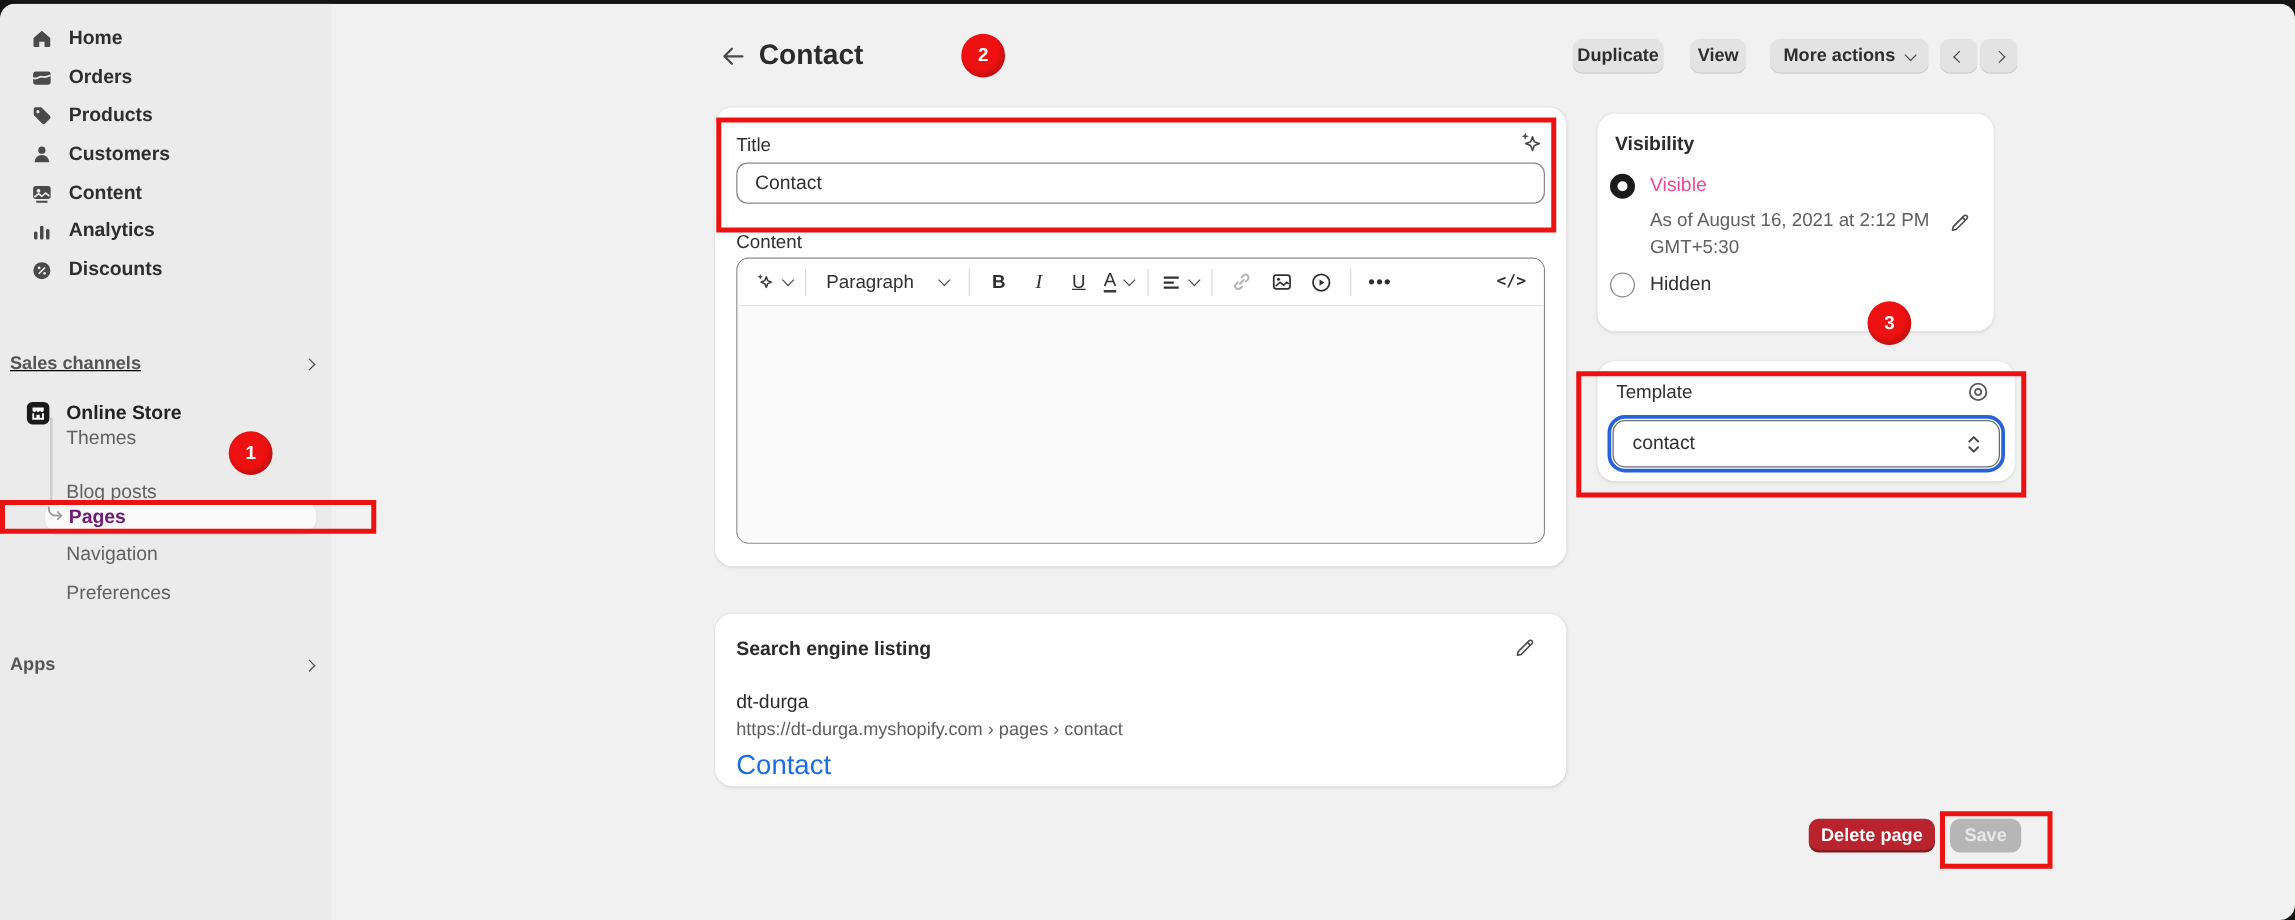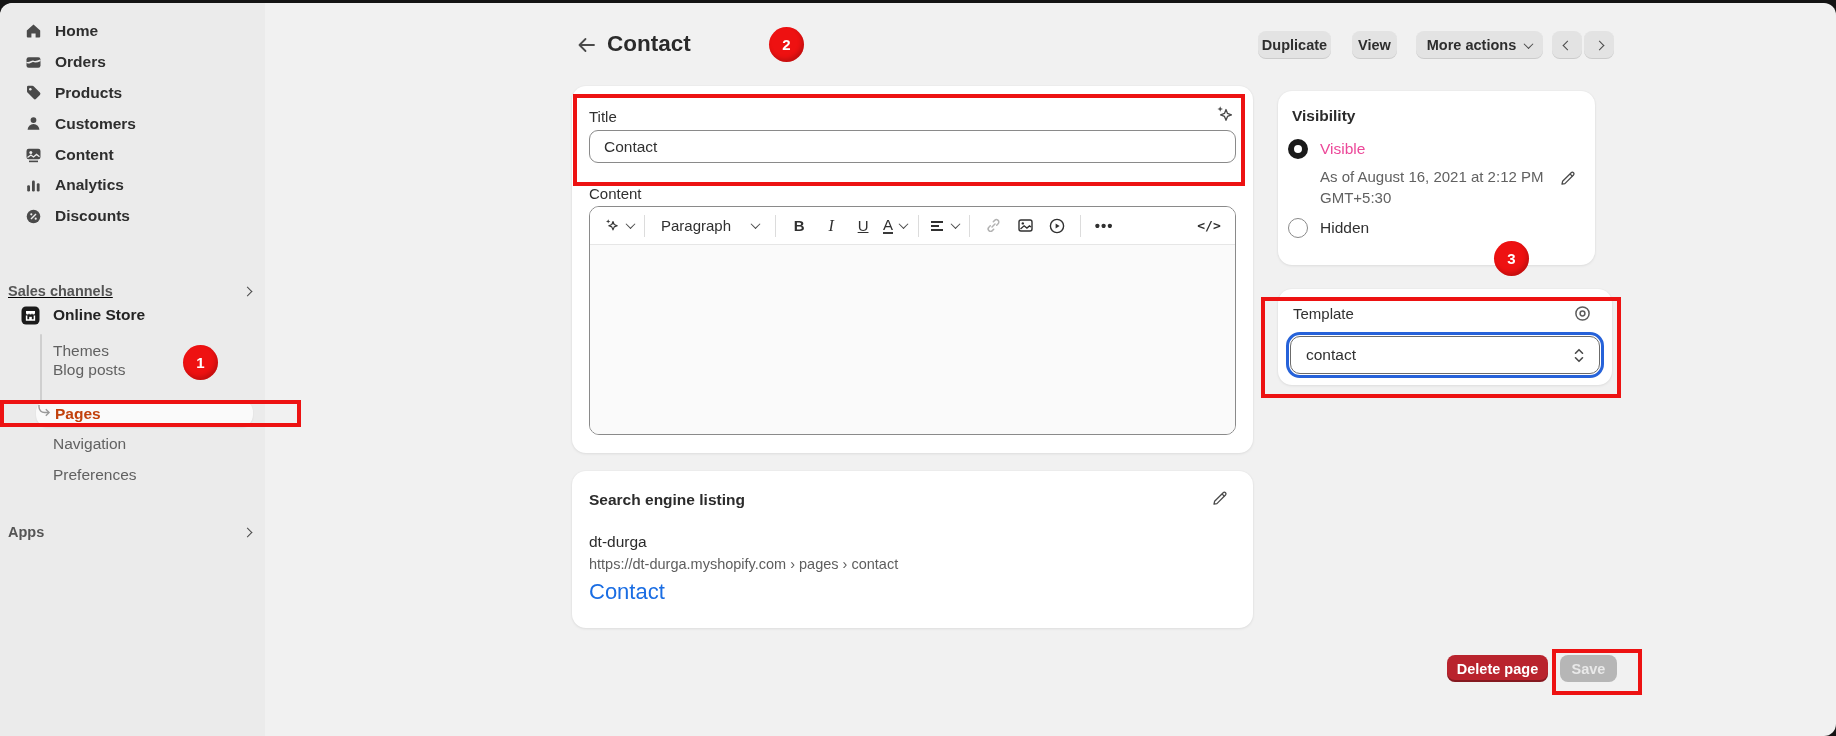--- a/index.html
+++ b/index.html
@@ -7,26 +7,26 @@
   body { background:#141414; font-family:"Liberation Sans", sans-serif; position:relative; }
   .app { position:absolute; top:3px; left:0; width:1836px; height:733px; background:#f1f1f1;border-radius:12px; }
   .sidebar { position:absolute; left:0; top:0; width:265px; height:733px; background:#ebebeb; border-top-left-radius:14px; }
   
   .nav-main { position:absolute; top:13px; left:0; right:0; }
   .nav-row { height:30.8px; display:flex; align-items:center; padding-left:25px; gap:13px; cursor:pointer; }
   .nav-row .lbl { font-size:15.5px; font-weight:600; color:#2e2e2e; }
   .icon16 { width:17px; height:17px; flex:0 0 17px; display:block; }
   .sec-row { position:absolute; left:8px; right:14px; height:24px; display:flex; align-items:center; justify-content:space-between; }
   .sec-row .lbl { font-size:14.5px; font-weight:600; color:#555; }
-  .os-row { position:absolute; top:303px; left:21px; height:29px; display:flex; align-items:flex-start; gap:13px; }
+  .os-row { position:absolute; top:313px; left:21px; height:29px; display:flex; align-items:center; gap:13px; }
   .os-row .lbl { font-size:15.5px; font-weight:650; color:#232323; }
   .sub-row { position:absolute; left:53px; height:30px; display:flex; align-items:center; font-size:15.5px; font-weight:500; color:#616161; cursor:pointer; }
   .tree-line { position:absolute; left:40px; top:331px; width:2px; height:70px; background:#cfcfcf; border-radius:1px; }
   .pages-pill { position:absolute; left:36px; top:397px; width:217px; height:27px; background:#fafafa; border-radius:12px; box-shadow:0 1px 2px rgba(0,0,0,.07); display:flex; align-items:center; padding-left:19px; cursor:pointer; }
-  .pages-pill .lbl { font-size:15.5px; font-weight:650; color:#c2410c; }
+  .pages-pill .lbl { font-size:15.5px; font-weight:650; color:#701a75; }
   .pages-arrow { position:absolute; left:37px; top:402px; }
   
   .chev { display:inline-block; width:7px; height:7px; border-right:1.8px solid #4a4a4a; border-bottom:1.8px solid #4a4a4a; }
   .chev.right { transform:rotate(-45deg); }
   .chev.left  { transform:rotate(135deg); }
   .chev.down  { transform:rotate(45deg) translate(-1px,-1px); }
   
   .back-btn { position:absolute; left:574px; top:30px; width:24px; height:24px; display:flex; align-items:center; justify-content:center; cursor:pointer; }
   .page-title { position:absolute; left:607px; top:28px; font-size:22.5px; font-weight:700; color:#2b2b2b; }
   .btn { position:absolute; top:28px; height:28px; background:#e3e3e3; border-radius:8px; display:flex; align-items:center; justify-content:center; font-size:14.5px; font-weight:600; color:#2e2e2e; cursor:pointer; box-shadow:inset 0 -1px 0 rgba(0,0,0,.10); gap:9px; }
@@ -133,21 +133,21 @@
           <rect x="8.2" y="10.8" width="2.6" height="3.2" fill="#fff"></rect>
         </svg>
       <span class="lbl">Online Store</span>
     </div>
 
     <div class="tree-line"></div>
 
     <div class="sub-row" style="top:333px;">
         <span>Themes</span>
       </div>
-    <div class="sub-row" style="top:352px;">
+    <div class="sub-row" style="top:376px;">
         <span>Blog posts</span>
       </div>
 
     <div class="pages-pill">
       <span class="lbl">Pages</span>
     </div>
     <svg class="pages-arrow" width="15" height="15" viewBox="0 0 15 15">
         <path d="M2 0 v2 a5.5 5.5 0 0 0 5.5 5.5 h4.5" fill="none" stroke="#9a9a9a" stroke-width="1.4"></path>
         <path d="M8.8 4.2 l3.3 3.3 -3.3 3.3" fill="none" stroke="#9a9a9a" stroke-width="1.4"></path>
       </svg>
@@ -290,21 +290,21 @@
         <circle cx="9.5" cy="9.5" r="2.4" stroke="#5c5c5c" stroke-width="1.5" fill="none"></circle>
       </svg>
     <div class="select-box">
       <span class="val">contact</span>
       <svg width="12" height="17" viewBox="0 0 12 17">
           <path d="M2.5 6.2 L6 2.7 l3.5 3.5 M2.5 10.8 L6 14.3 l3.5-3.5" fill="none" stroke="#4a4a4a" stroke-width="1.6" stroke-linecap="round" stroke-linejoin="round"></path>
         </svg>
     </div>
   </section>
 
-  <section class="card" style="left:572px; top:468px; width:681px; height:157px;text-align:right;">
+  <section class="card" style="left:572px; top:488px; width:681px; height:138px;text-align:right;">
     <span style="position:absolute; left:17px; top:20px; font-size:15.5px; font-weight:650; color:#2b2b2b;">Search engine listing</span>
     <svg style="position:absolute; right:24px; top:18px;" width="18" height="18" viewBox="0 0 18 18">
         <path d="M3 15.2 l.6-2.9 8.6-8.6 a1.6 1.6 0 0 1 2.3 2.3 l-8.6 8.6 z" fill="none" stroke="#4a4a4a" stroke-width="1.3" stroke-linejoin="round"></path>
         <path d="M11 4.9 l2.3 2.3" stroke="#4a4a4a" stroke-width="1.3"></path>
       </svg>
     <span style="position:absolute; left:17px; top:62px; font-size:15.5px; color:#2b2b2b;">dt-durga</span>
     <span style="position:absolute; left:17px; top:85px; font-size:14.5px; color:#5e5e5e;">https://dt-durga.myshopify.com › pages › contact</span>
     <span style="position:absolute; left:17px; top:108px; font-size:22px; color:#1a6de3;">Contact</span>
   </section>
 

